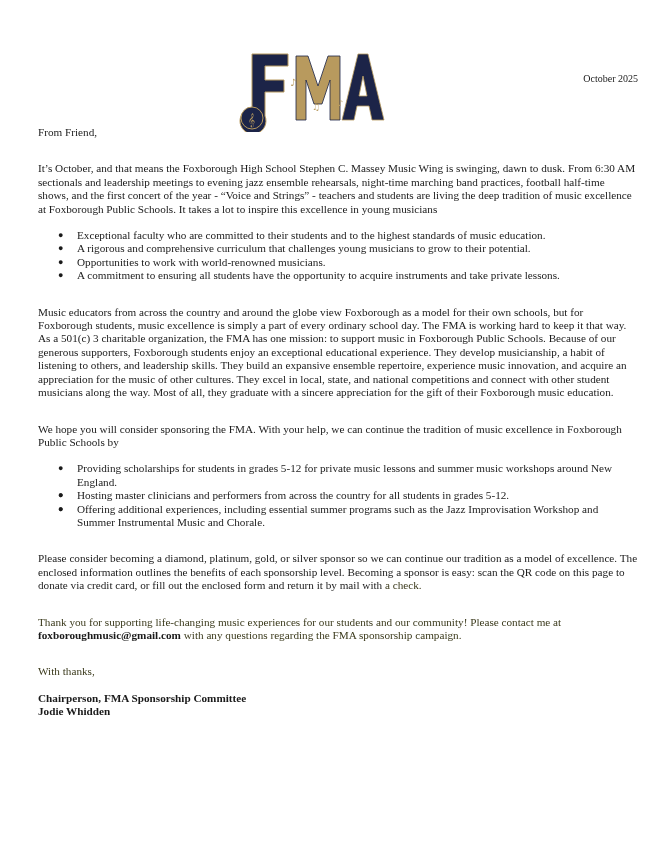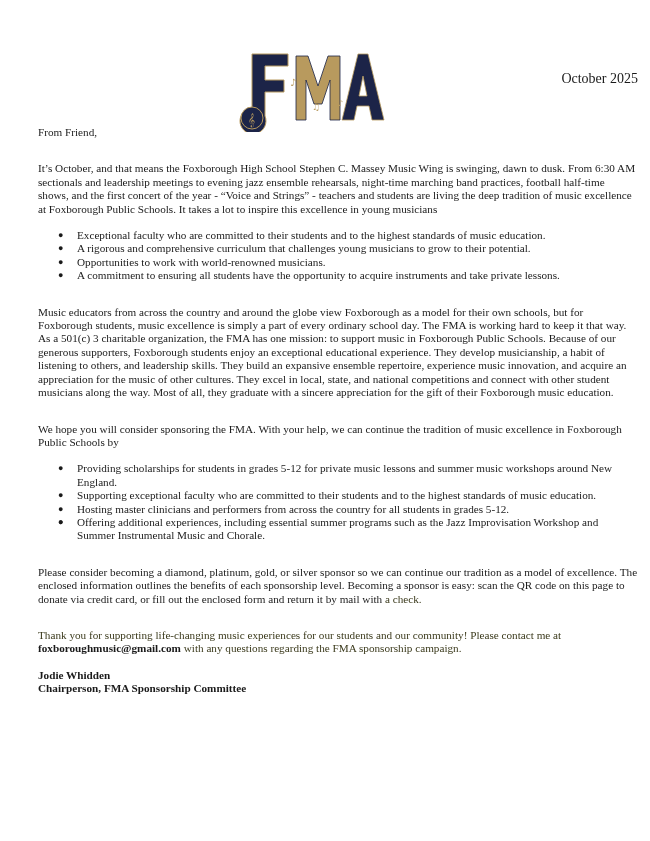--- a/index.html
+++ b/index.html
@@ -1,20 +1,20 @@
 <!DOCTYPE html>
 <html><head>
   <meta charset="utf-8">
   <style>
     html, body { margin: 0; padding: 0; background: #ffffff; }
     body { width: 650px; height: 841px; position: relative; overflow: hidden;
       font-family: "Liberation Serif", serif; color: #1a1a1a; font-size: 11.2px; line-height: 13.4px; }
     .page { position: absolute; left: 0; top: 0; width: 650px; height: 841px; }
     .logo { position: absolute; left: 238px; top: 46px; width: 148px; height: 86px; }
-    .date { position: absolute; right: 12px; top: 72px; font-size: 14px; }
+    .date { position: absolute; right: 12px; top: 72px; font-size: 10px; }
     .content { position: absolute; left: 38px; top: 126px; width: 600px; }
     p { margin: 0; }
     .greeting { margin-bottom: 13px; }
     .para { margin-bottom: 13px; margin-top: 23px; }
     ul { margin: 0 0 13px 0; padding: 0; list-style: none; }
     ul li { position: relative; padding-left: 39px; margin: 0; }
     ul li .bullet { position: absolute; left: 20px; top: 0; font-size: 9px; }
     .olive { color: #3b3a1c; }
     .bold { font-weight: bold; }
     .sig { margin-bottom: 13px; }
@@ -54,30 +54,31 @@
       <li><span class="bullet">●</span><span>Opportunities to work with world-renowned musicians.</span></li>
       <li><span class="bullet">●</span><span>A commitment to ensuring all students have the opportunity to acquire instruments and take private lessons.</span></li>
     </ul>
 
     <p class="para">Music educators from across the country and around the globe view Foxborough as a model for their own schools, but for Foxborough students, music excellence is simply a part of every ordinary school day. The FMA is working hard to keep it that way.  As a 501(c) 3 charitable organization, the FMA has one mission: to support music in Foxborough Public Schools. Because of our generous supporters, Foxborough students enjoy an exceptional educational experience. They develop musicianship, a habit of listening to others, and leadership skills. They build an expansive ensemble repertoire, experience music innovation, and acquire an appreciation for the music of other cultures. They excel in local, state, and national competitions and connect with other student musicians along the way.  Most of all, they graduate with a sincere appreciation for the gift of their Foxborough music education.</p>
 
     <p class="para" style="margin-bottom:13px">We hope you will consider sponsoring the FMA. With your help, we can continue the tradition of music excellence in Foxborough Public Schools by</p>
 
     <ul>
       <li><span class="bullet">●</span><span>Providing scholarships for students in grades 5-12 for private music lessons and summer music workshops around New England.</span></li>
-      <li><span class="bullet">●</span><span>Supporting exceptional faculty who are committed to their students and to the highest standards of music education.</span></li>
+      <li><span class="bullet">●</span></li>
       <li><span class="bullet">●</span><span>Hosting master clinicians and performers from across the country for all students in grades 5-12.</span></li>
       <li><span class="bullet">●</span></li>
       <li><span class="bullet">●</span><span>Offering additional experiences, including essential summer programs such as the Jazz Improvisation Workshop and Summer Instrumental Music and Chorale.</span></li>
     </ul>
 
     <p class="para"><span>Please consider becoming a diamond, platinum, gold, or silver sponsor so we can continue our tradition as a model of excellence. The enclosed information outlines the benefits of each sponsorship level. Becoming a sponsor is easy: scan the QR code on this page to donate via credit card, or fill out the enclosed form and return it by mail with </span><span class="olive">a check.</span></p>
 
     <p class="para olive"><span>Thank you for supporting life-changing music experiences for our students and our community! Please contact me at </span><span class="bold" style="color:#1a1a1a">foxboroughmusic@gmail.com</span><span> with any questions regarding the FMA sponsorship campaign.</span></p>
 
+    <p class="para olive">With thanks,</p>
 
     <div class="sig">
+      <p class="bold">Chairperson, FMA Sponsorship Committee</p>
       <p class="bold">Jodie Whidden</p>
-      <p class="bold">Chairperson, FMA Sponsorship Committee</p>
     </div>
 
   </div>
 </div>
 
 </body></html>

